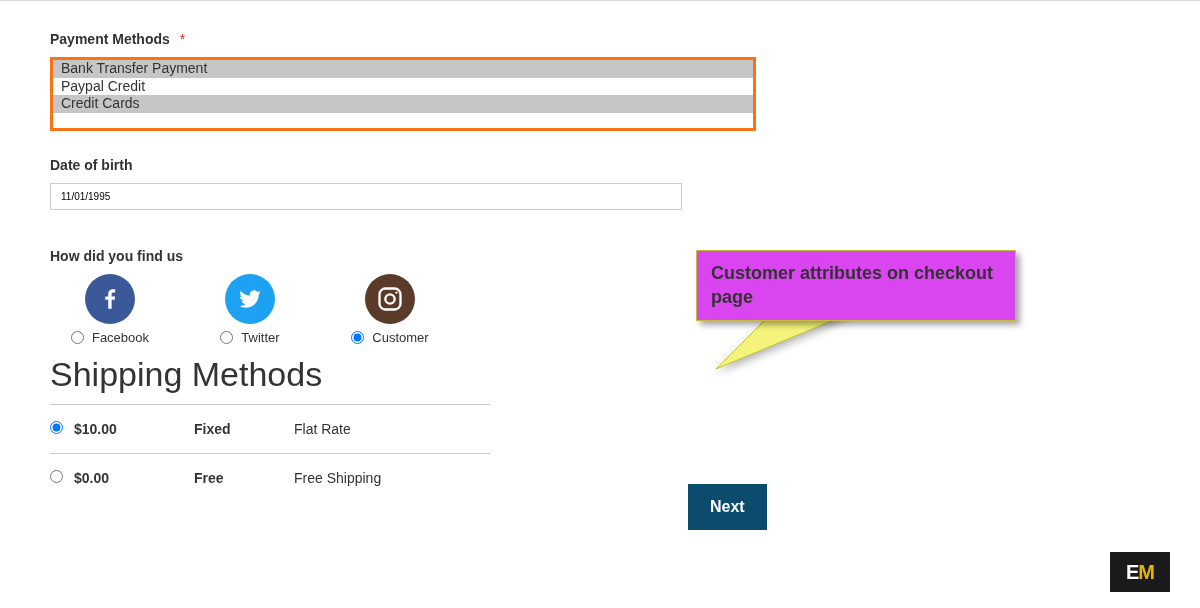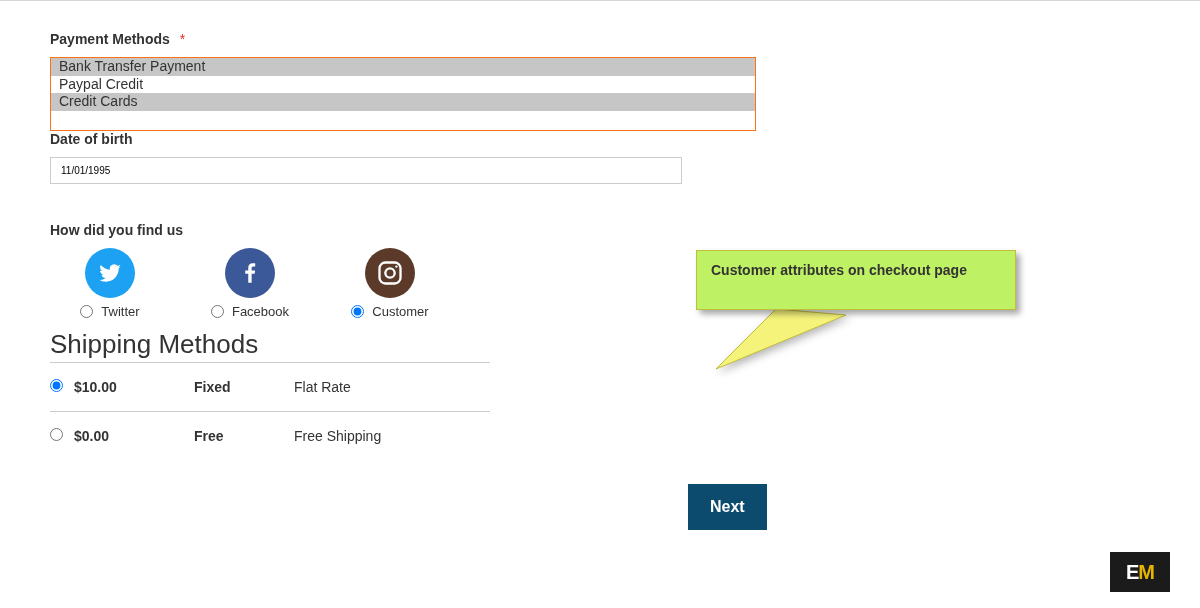--- a/index.html
+++ b/index.html
@@ -29,25 +29,26 @@
       margin-bottom: 10px;
       display: block;
     }
     .required-asterisk {
       color: #e02b27;
       margin-left: 6px;
       font-weight: normal;
     }
     .multiselect-box {
       width: 706px;
-      border: 1px solid #f97316;
+      border: 3px solid #f97316;
       font-size: 14px;
       line-height: 1.25;
       overflow-y: scroll;
       height: 74px;
+      margin-bottom: 26px;
     }
     .multiselect-option {
       padding: 0 8px;
       cursor: default;
     }
     .multiselect-option.selected {
       background: #c6c6c6;
     }
     .text-input {
       width: 632px;
@@ -87,25 +88,25 @@
       align-items: center;
       gap: 8px;
     }
     .radio-row input[type="radio"]{
       margin: 0;
     }
     .radio-row label {
       font-size: 13px;
     }
     .shipping-heading {
-      font-size: 26px;
+      font-size: 34px;
       font-weight: 300;
       color: #333;
       margin-top: 4px;
-      margin-bottom: 2px;
+      margin-bottom: 10px;
     }
     .shipping-table {
       width: 440px;
     }
     .shipping-row {
       display: flex;
       align-items: flex-end;
       padding: 16px 0;
       border-top: 1px solid #ccc;
     }
@@ -128,26 +129,26 @@
       font-weight: 700;
       cursor: pointer;
       font-family: inherit;
     }
     .callout {
       position: absolute;
       left: 696px;
       top: 249px;
       width: 320px;
       min-height: 60px;
-      background: #bef264;
+      background: #d946ef;
       border: 1px solid #c2bd3a;
       box-shadow: 4px 4px 6px rgba(0,0,0,0.35);
       padding: 10px 14px;
       font-weight: 700;
-      font-size: 14px;
+      font-size: 18px;
       line-height: 1.35;
     }
     .callout-tail {
       position: absolute;
       left: 716px;
       top: 308px;
       width: 0;
       height: 0;
       pointer-events: none;
     }
@@ -189,40 +190,40 @@
 
   
   <label class="field-label">Date of birth</label>
   <input type="text" class="text-input" value="11/01/1995" style="">
 
   
   <label class="field-label">How did you find us</label>
   <div class="find-us-options">
 
     <div class="find-us-item">
+      <div class="social-icon fb-bg">
+        <svg width="26" height="26" viewBox="0 0 24 24" fill="#fff">
+            <path d="M13.5 21v-8.2h2.8l.4-3.2h-3.2V7.5c0-.9.3-1.6 1.6-1.6h1.7V3.1C16.5 3 15.5 3 14.4 3c-2.4 0-4 1.5-4 4.2v2.4H7.6v3.2h2.8V21h3.1z"></path>
+          </svg>
+      </div>
+      <div class="radio-row">
+        <input type="radio" name="findus" style="">
+        <label>Facebook</label>
+      </div>
+    </div>
+
+    <div class="find-us-item">
       <div class="social-icon tw-bg">
         <svg width="26" height="26" viewBox="0 0 24 24" fill="#fff">
             <path d="M22 5.9c-.7.3-1.5.6-2.3.7.8-.5 1.5-1.3 1.8-2.3-.8.5-1.7.8-2.6 1a4.1 4.1 0 0 0-7 3.7c-3.4-.2-6.4-1.8-8.4-4.3-.4.6-.6 1.3-.6 2.1 0 1.4.7 2.7 1.8 3.4-.7 0-1.3-.2-1.9-.5v.1c0 2 1.4 3.6 3.3 4-.3.1-.7.1-1.1.1l-.8-.1c.5 1.6 2 2.8 3.8 2.8A8.2 8.2 0 0 1 2 18.3 11.6 11.6 0 0 0 8.3 20c7.5 0 11.7-6.3 11.7-11.7v-.5c.8-.6 1.5-1.3 2-2z"></path>
           </svg>
       </div>
       <div class="radio-row">
         <input type="radio" name="findus" style="">
         <label>Twitter</label>
-      </div>
-    </div>
-
-    <div class="find-us-item">
-      <div class="social-icon fb-bg">
-        <svg width="26" height="26" viewBox="0 0 24 24" fill="#fff">
-            <path d="M13.5 21v-8.2h2.8l.4-3.2h-3.2V7.5c0-.9.3-1.6 1.6-1.6h1.7V3.1C16.5 3 15.5 3 14.4 3c-2.4 0-4 1.5-4 4.2v2.4H7.6v3.2h2.8V21h3.1z"></path>
-          </svg>
-      </div>
-      <div class="radio-row">
-        <input type="radio" name="findus" style="">
-        <label>Facebook</label>
       </div>
     </div>
 
     <div class="find-us-item">
       <div class="social-icon ig-bg">
         <svg width="28" height="28" viewBox="0 0 24 24" fill="none" stroke="#fff" stroke-width="2">
             <rect x="3" y="3" width="18" height="18" rx="5"></rect>
             <circle cx="12" cy="12" r="4"></circle>
             <circle cx="17.5" cy="6.5" r="1" fill="#fff" stroke="none"></circle>
           </svg>

